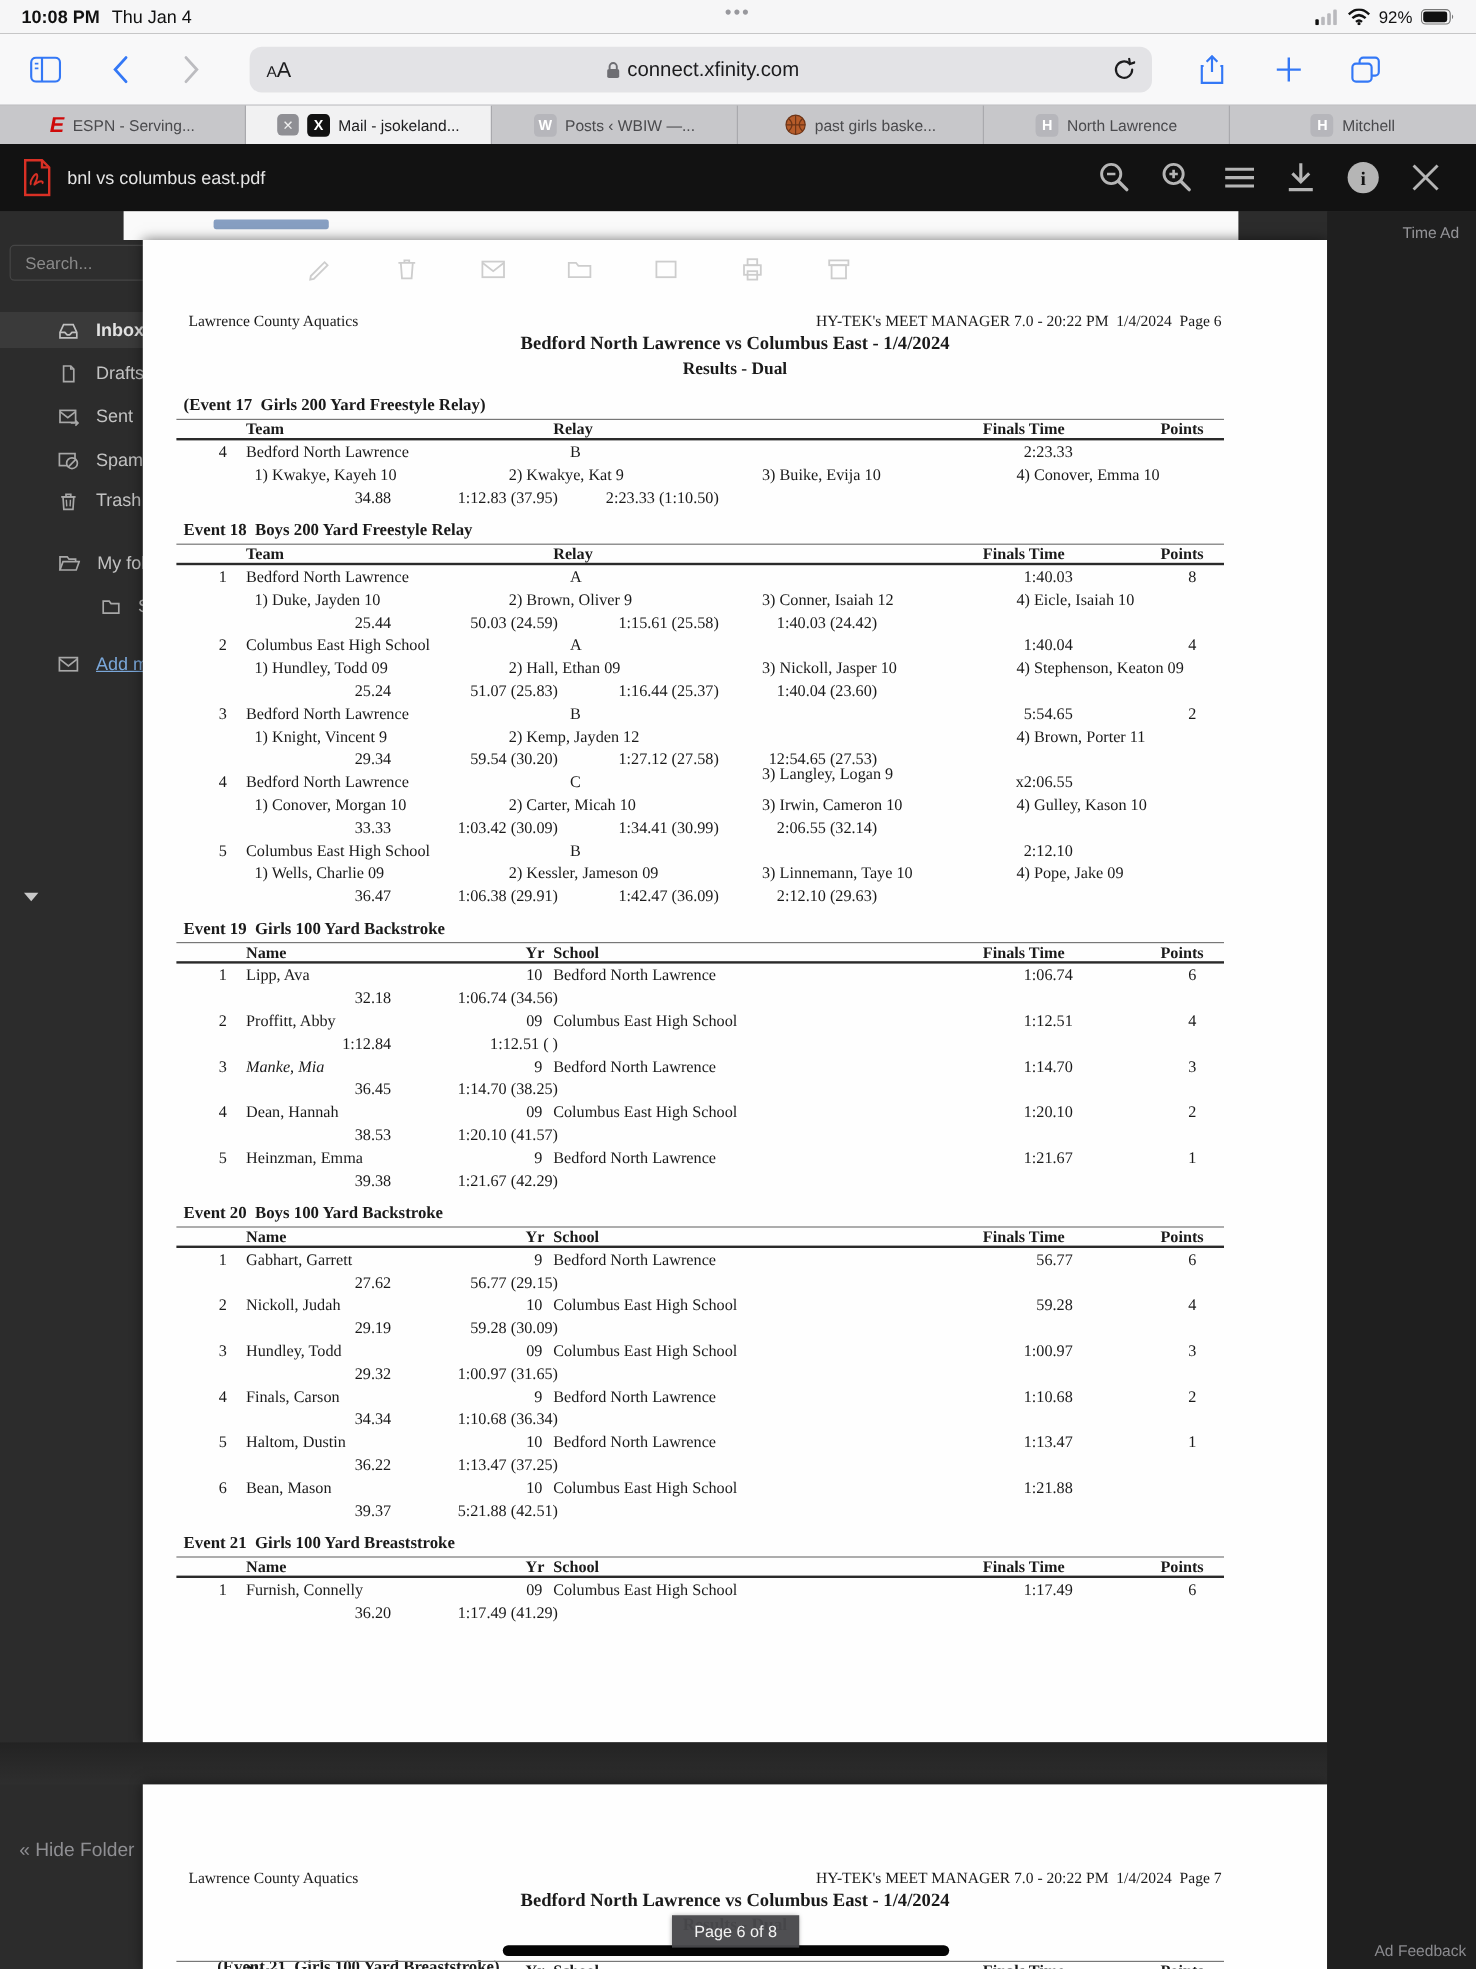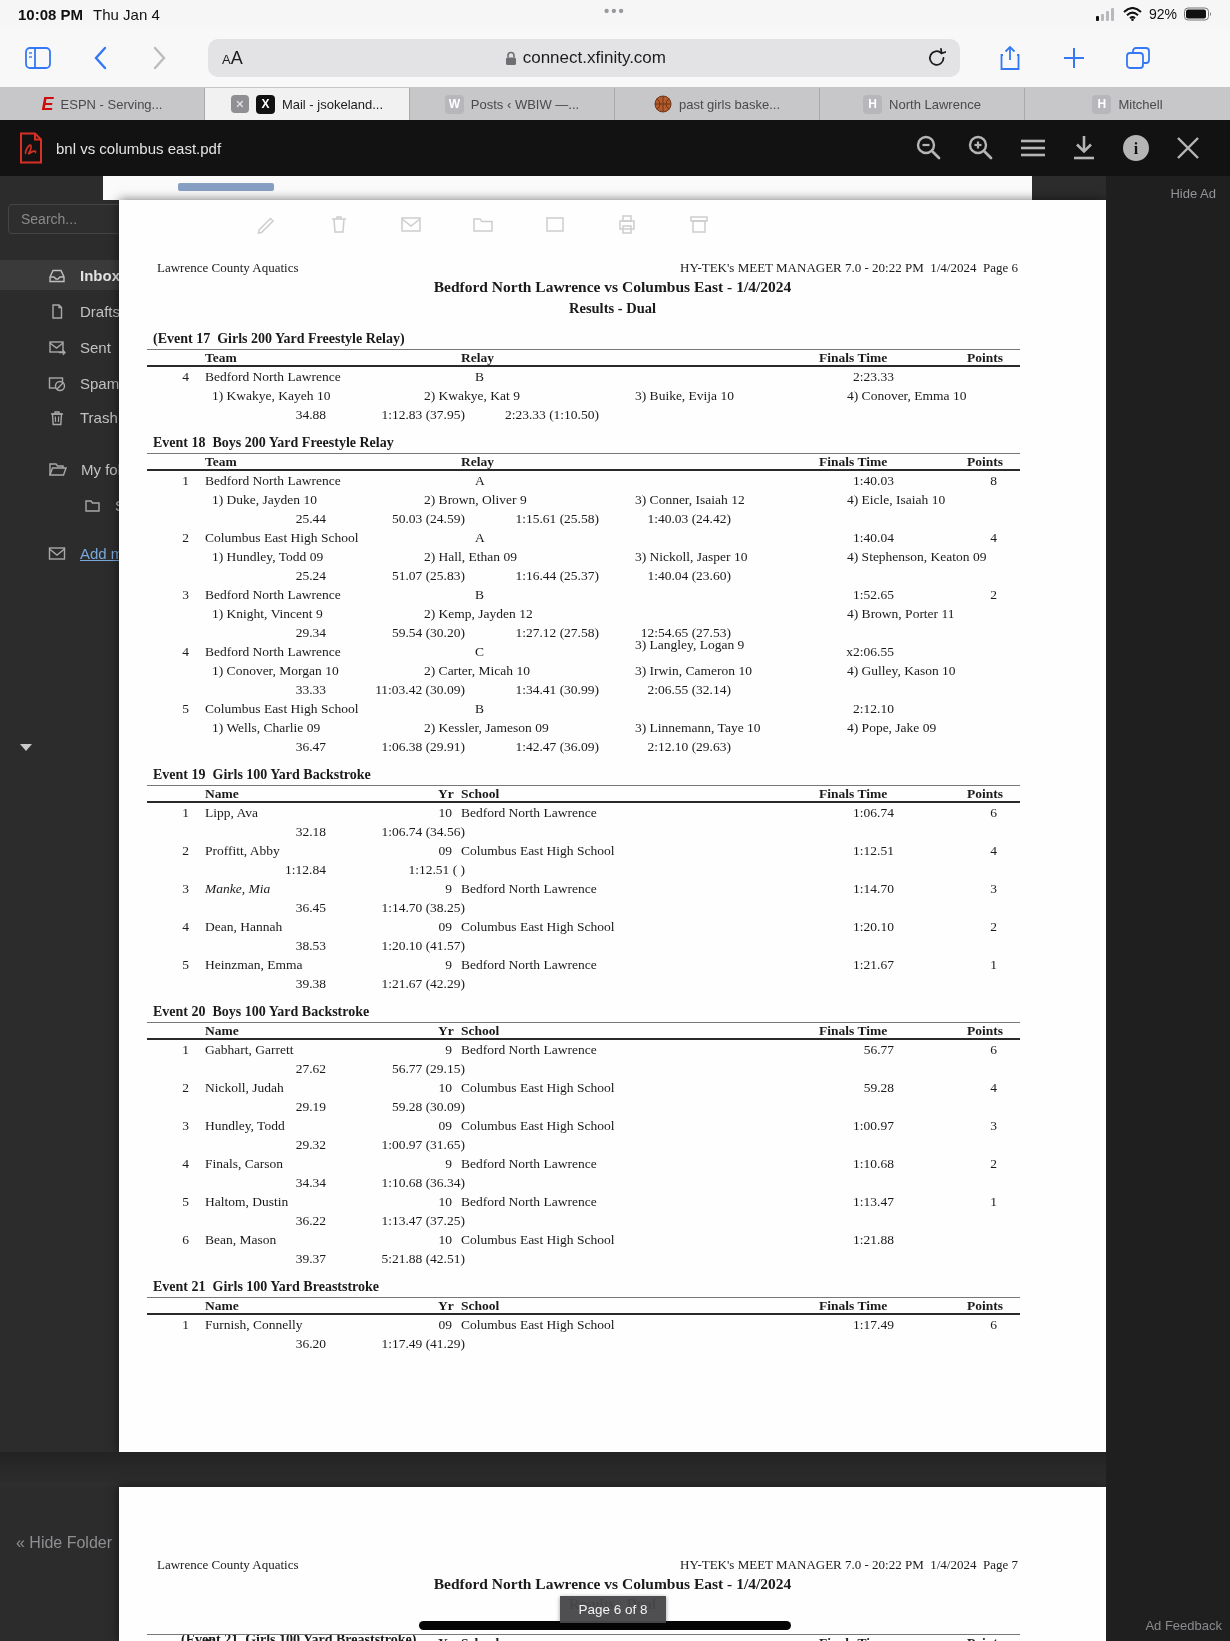--- a/index.html
+++ b/index.html
@@ -416,21 +416,21 @@
             <div class="pl">
               <span style="left: 83px; width: 124px; text-align: right;">25.24</span>
               <span style="left: 222px; width: 124px; text-align: right;">51.07 (25.83)</span>
               <span style="left: 356px; width: 124px; text-align: right;">1:16.44 (25.37)</span>
               <span style="left: 488px; width: 124px; text-align: right;">1:40.04 (23.60)</span>
             </div>
             <div class="pl">
               <span style="left: 28px; width: 42px; text-align: right;">3</span>
               <span style="left: 86px;">Bedford North Lawrence</span>
               <span style="left: 356px;">B</span>
-              <span style="left: 683px; width: 92px; text-align: right;">1:52.65</span>
+              <span style="left: 683px; width: 92px; text-align: right;">5:54.65</span>
               <span style="left: 812px; width: 66px; text-align: right;">2</span>
             </div>
             <div class="pl">
               <span style="left: 93px;">1) Knight, Vincent 9</span>
               <span style="left: 305px;">2) Kemp, Jayden 12</span>
               <span style="left: 516px; margin-top: 31px;">3) Langley, Logan 9</span>
               <span style="left: 728px;">4) Brown, Porter 11</span>
             </div>
             <div class="pl">
               <span style="left: 83px; width: 124px; text-align: right;">29.34</span>
@@ -445,21 +445,21 @@
               <span style="left: 683px; width: 92px; text-align: right;">x2:06.55</span>
             </div>
             <div class="pl">
               <span style="left: 93px;">1) Conover, Morgan 10</span>
               <span style="left: 305px;">2) Carter, Micah 10</span>
               <span style="left: 516px;">3) Irwin, Cameron 10</span>
               <span style="left: 728px;">4) Gulley, Kason 10</span>
             </div>
             <div class="pl">
               <span style="left: 83px; width: 124px; text-align: right;">33.33</span>
-              <span style="left: 222px; width: 124px; text-align: right;">11:03.42 (30.09)</span>
+              <span style="left: 222px; width: 124px; text-align: right;">1:03.42 (30.09)</span>
               <span style="left: 356px; width: 124px; text-align: right;">1:34.41 (30.99)</span>
               <span style="left: 488px; width: 124px; text-align: right;">2:06.55 (32.14)</span>
             </div>
             <div class="pl">
               <span style="left: 28px; width: 42px; text-align: right;">5</span>
               <span style="left: 86px;">Columbus East High School</span>
               <span style="left: 356px;">B</span>
               <span style="left: 683px; width: 92px; text-align: right;">2:12.10</span>
             </div>
             <div class="pl">
@@ -673,19 +673,19 @@
             <span style="left: 86px;">Name</span>
             <span style="left: 319px;">Yr</span>
             <span style="left: 342px;">School</span>
             <span style="left: 700px;">Finals Time</span>
             <span style="left: 848px;">Points</span>
           </div>
         </div>
     </div>
 
     <div class="right-col">
-      <span class="hide-ad">Hide Ad</span>
+      <span class="hide-ad">Time Ad</span>
       <span class="ad-feedback">Ad Feedback</span>
     </div>
 
     <div class="page-pill">Page 6 of 8</div>
   </div>
 </div>
 
 </body></html>

